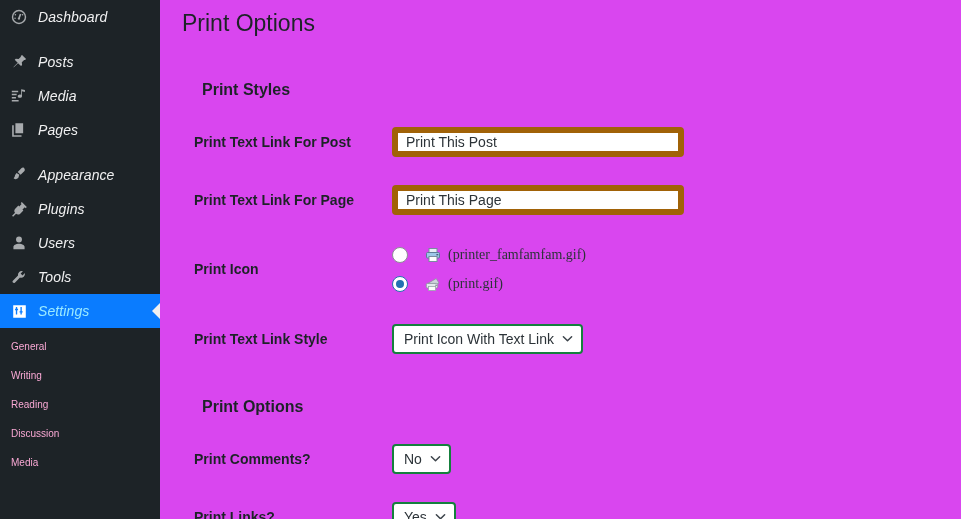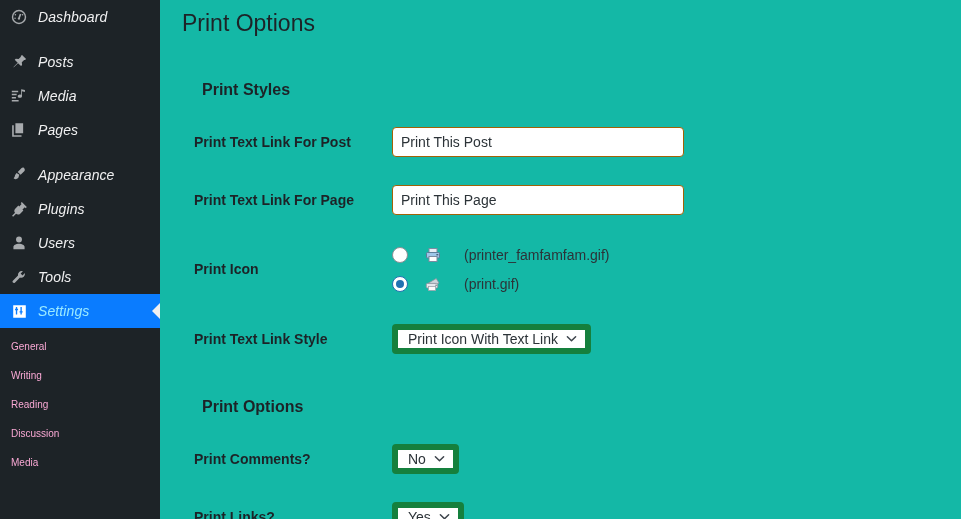--- a/index.html
+++ b/index.html
@@ -86,21 +86,21 @@
     color: #f9a8d4;
     line-height: 19px;
     cursor: pointer;
     white-space: nowrap;
   }
 
   
   #wpbody {
     flex: 1;
     height: 519px;
-    background: #14b8a6;
+    background: #d946ef;
     padding: 0 0 0 22px;
     overflow: hidden;
     position: relative;
   }
 
   h1.page-title {
     font-size: 23px;
     font-weight: 400;
     color: #1d2327;
     line-height: 1.3;
@@ -134,32 +134,32 @@
   .row-title th { padding-top: 22px; padding-bottom: 6px; }
 
   input[type="text"] {
     width: 292px;
     height: 30px;
     padding: 0 8px;
     font-family: "Liberation Sans", sans-serif;
     font-size: 14px;
     color: #2c3338;
     background: #fff;
-    border: 1px solid #a16207;
+    border: 6px solid #a16207;
     border-radius: 4px;
     box-shadow: 0 0 0 transparent;
     outline: none;
   }
 
   .select-box {
     display: inline-flex;
     align-items: center;
     justify-content: space-between;
     background: #fff;
-    border: 6px solid #15803d;
+    border: 2px solid #15803d;
     border-radius: 4px;
     height: 30px;
     padding: 0 8px 0 10px;
     font-size: 14px;
     color: #2c3338;
     cursor: pointer;
     gap: 8px;
     white-space: nowrap;
   }
   .select-box.wide { min-width: 174px; }
@@ -203,24 +203,25 @@
   }
 
   .gif-icon {
     width: 16px; height: 16px;
     margin: 0 0 0 17px;
     flex: 0 0 16px;
   }
   .gif-icon svg { display: block; }
 
   .gif-label {
-    margin-left: 23px;
+    margin-left: 7px;
     font-size: 14px;
     color: #2c3338;
     white-space: nowrap;
+    font-family: Liberation Serif, serif;
   }
 </style>
 </head>
 <body>
 
 <div id="adminmenu">
 
   <div class="menu-item">
     <span class="icon-wrap">
       <svg width="18" height="18" viewBox="0 0 20 20">

